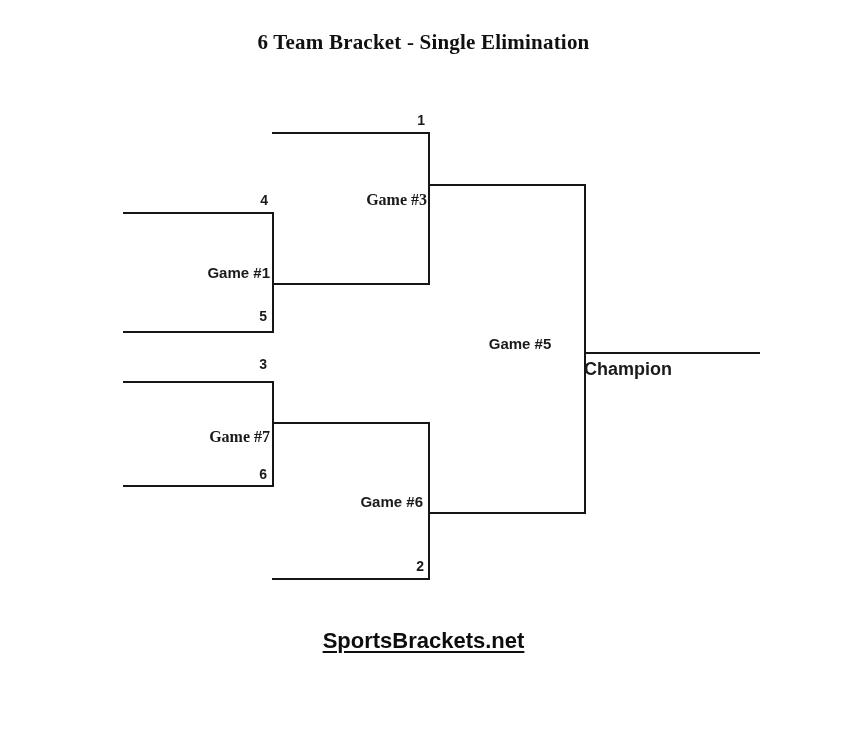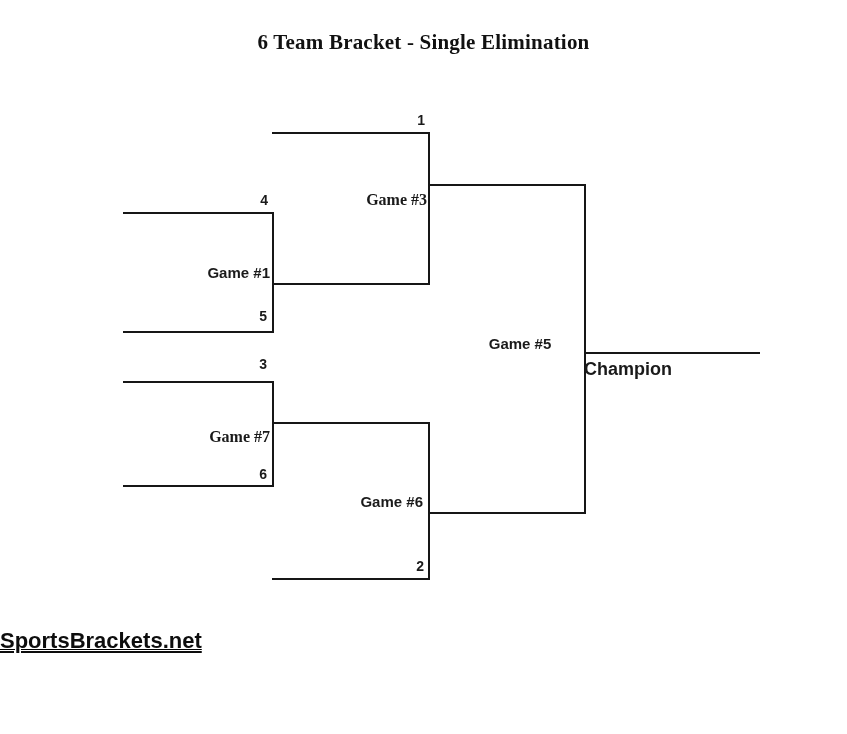--- a/index.html
+++ b/index.html
@@ -42,22 +42,21 @@
     color: var(--text-color);
   }
   .champion-label {
     position: absolute; left: 584px; top: 359px; width: 176px;
     text-align: left;
     font: bold 18px/20px "Liberation Sans", sans-serif;
     color: var(--text-color);
   }
   .footer-wrap {
     position: absolute; left: 0; top: 629px; width: 100%;
-    text-align: left;
-    text-decoration: underline;
+    text-align: center;
   }
   .footer-site {
     font: bold 22px/24px "Liberation Sans", sans-serif;
     color: #0d0d0d;
     text-decoration: underline;
     text-underline-offset: 3px;
     cursor: pointer;
   }
 </style>
 </head>

